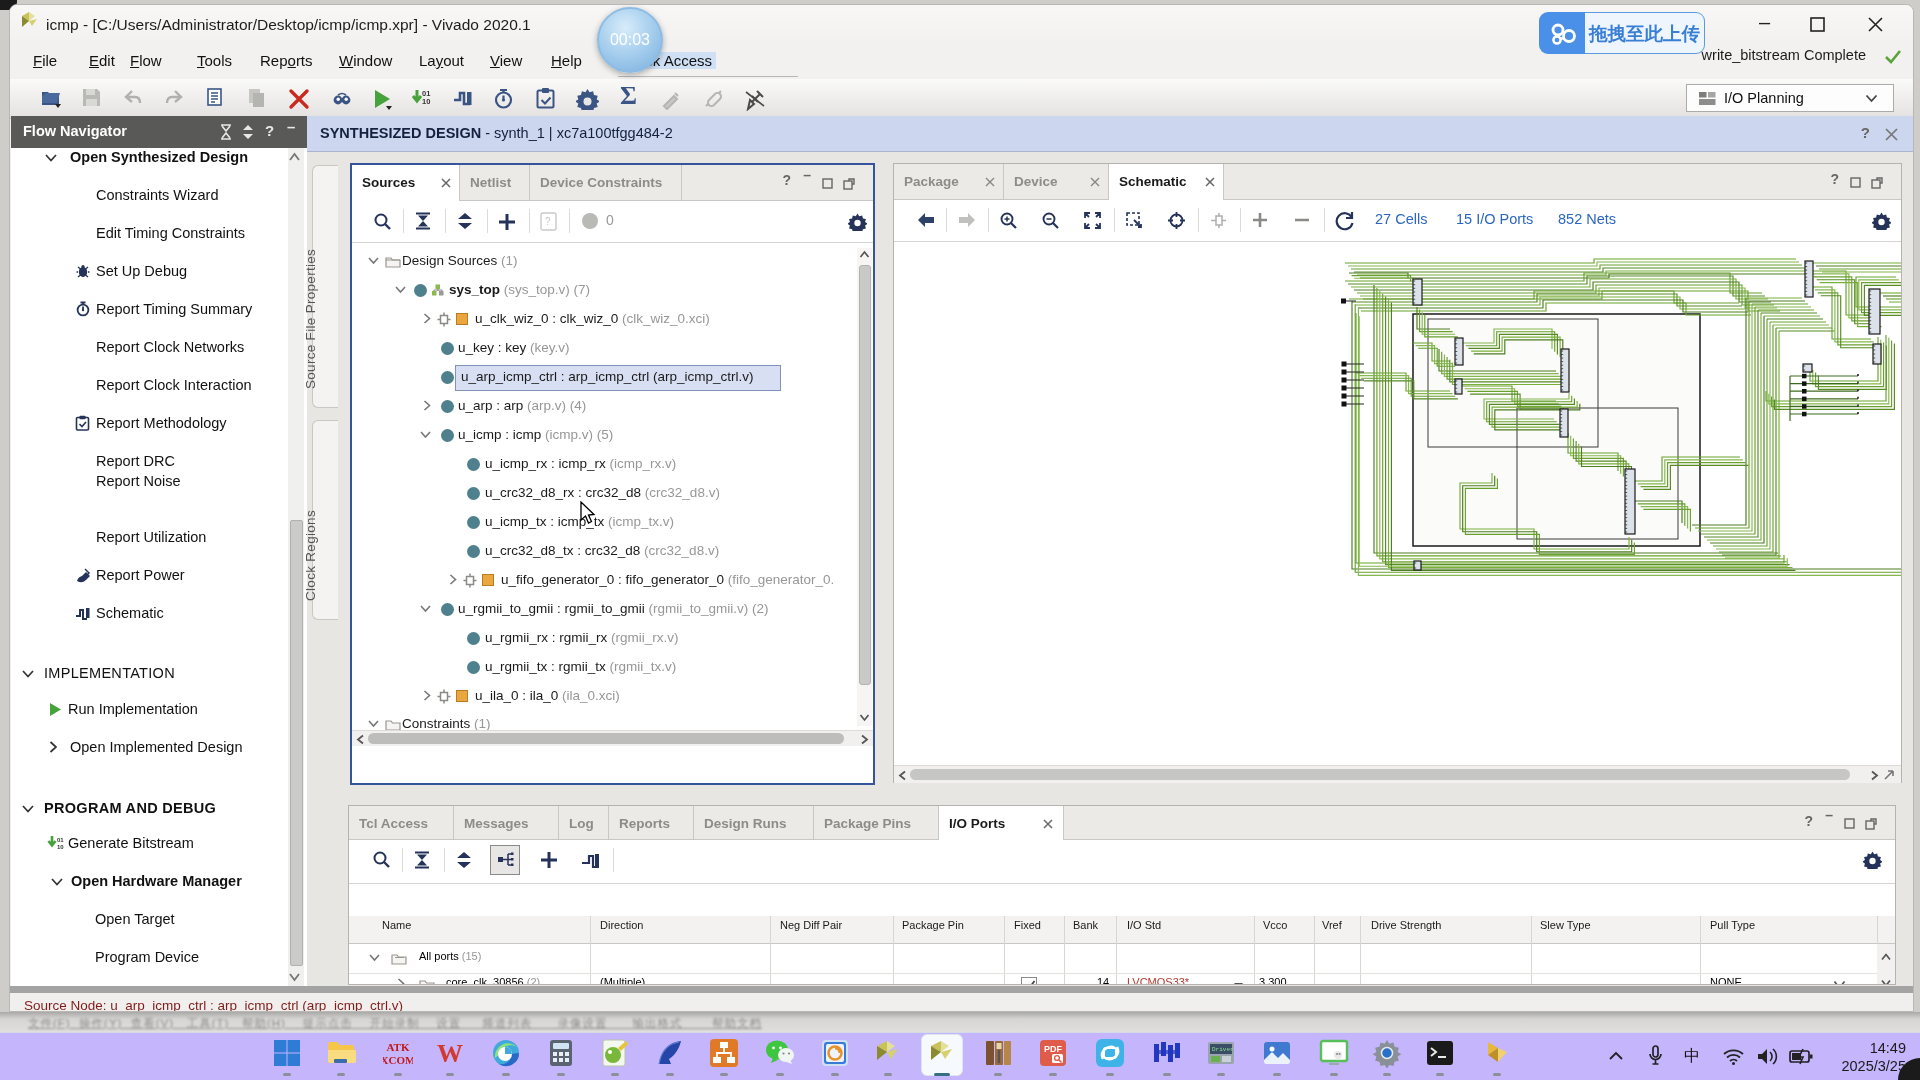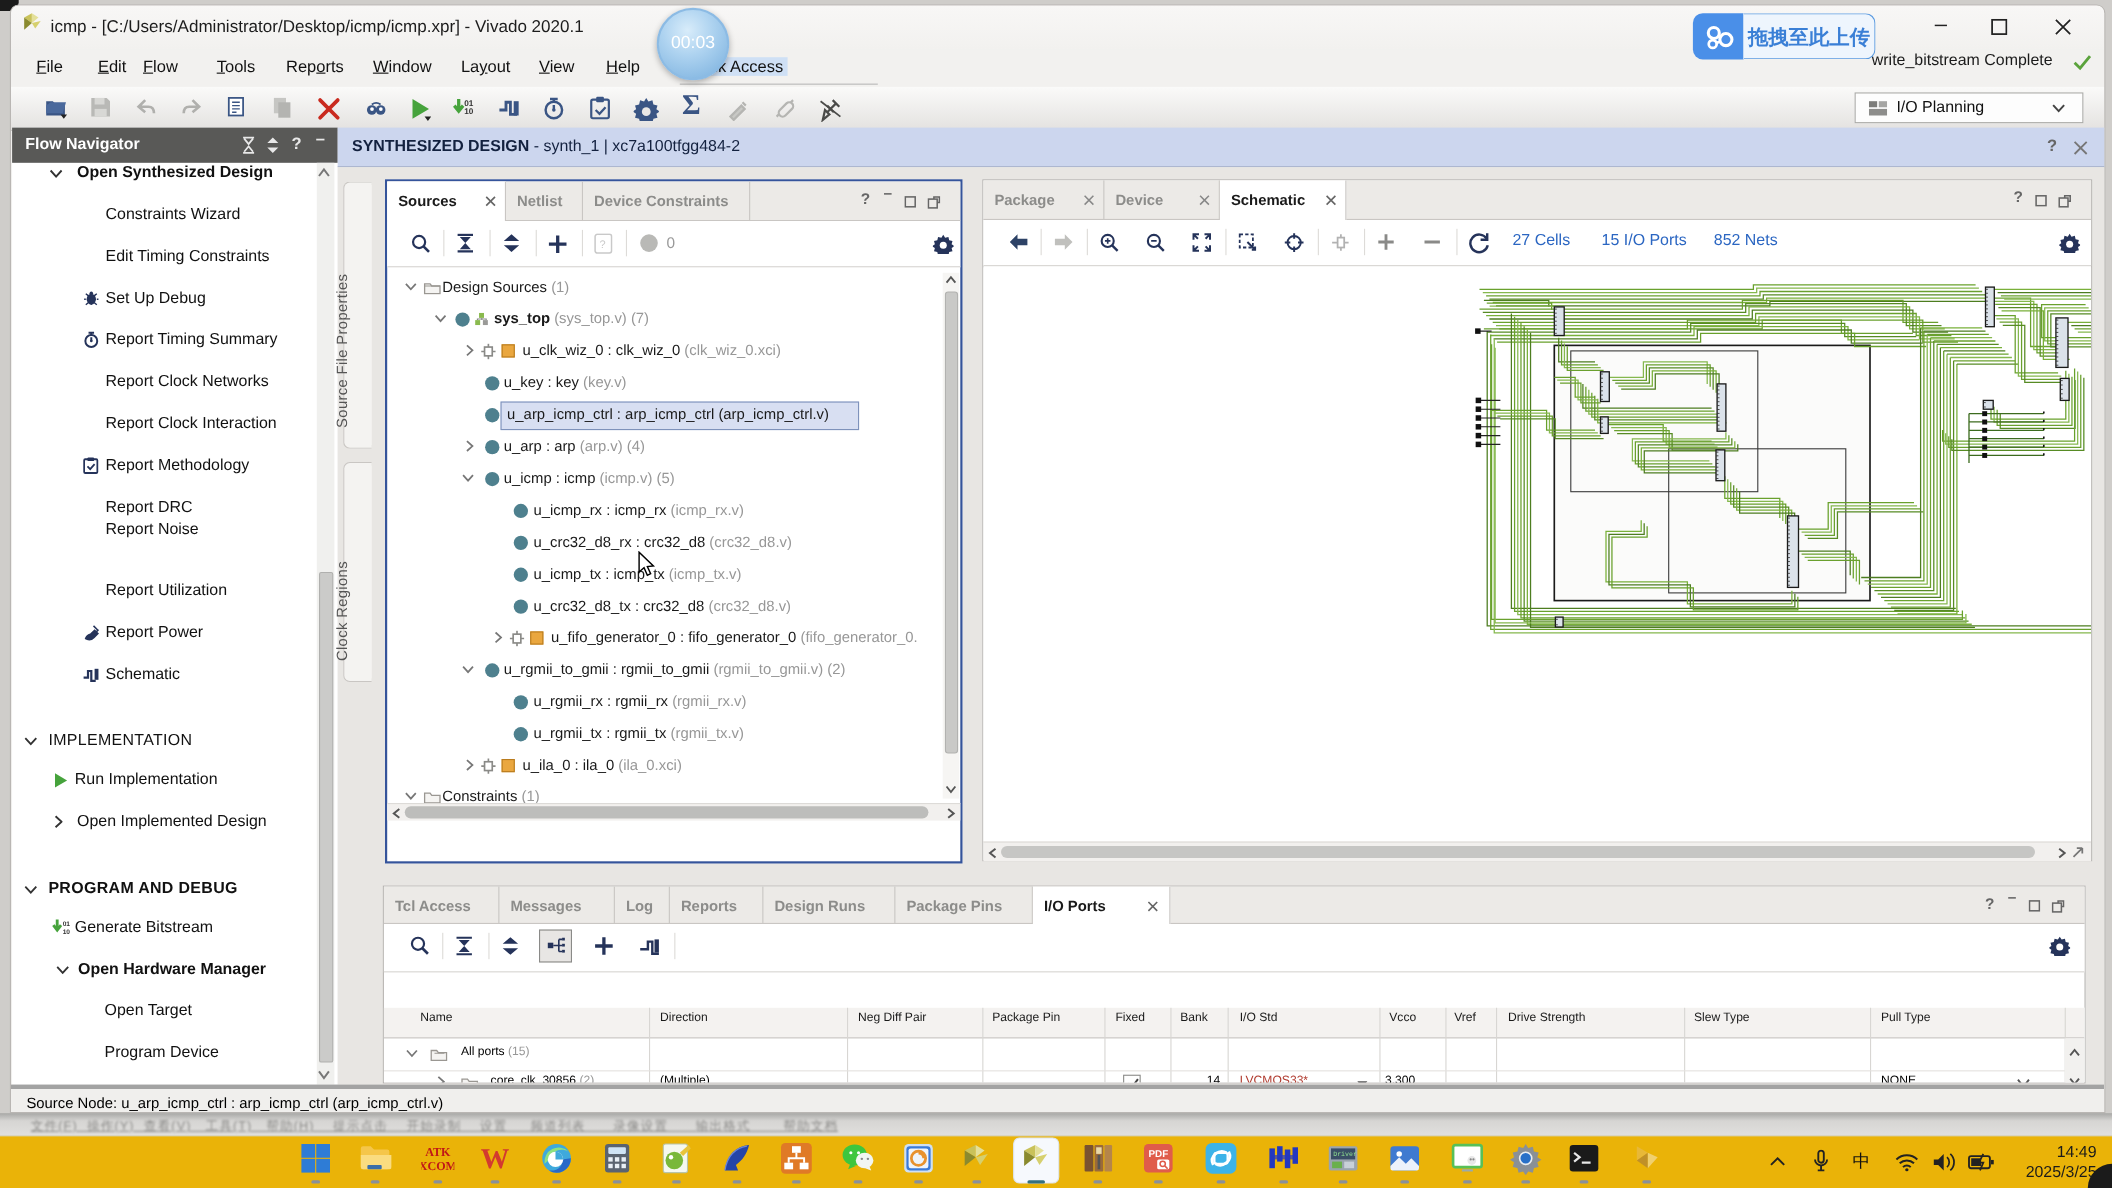--- a/index.html
+++ b/index.html
@@ -50,24 +50,24 @@
 .hscroll { position:absolute; background:#f2f0ee; border-top:1px solid #dddbd8; }
 .btabs { position:absolute; left:0; right:0; background:#eceae7; border-top:1px solid #c9c6c3; }
 .btl { position:absolute; top:8px; font-size:13.5px; font-weight:bold; color:#8c8c8a; }
 .bluetx { position:absolute; top:11px; font-size:14.5px; color:#2b66c2; }
 #schcanvas { position:absolute; left:0; top:79px; right:0; height:522px; background:#fff; overflow:hidden; }
 #iotable { position:absolute; left:0; top:78px; right:0; bottom:0; background:#fff; font-size:11px; overflow:hidden;margin-top:32px; }
 .th { position:absolute; top:3px; color:#1a1a1a; }
 .colsep { position:absolute; top:0; width:1px; height:28px; background:#d8d6d3; }
 .rowline { position:absolute; left:0; right:0; height:1px; background:#e4e2df; }
 
-#statusbar { position:absolute; left:0; top:981px; width:100%; height:27px; background:#f0efed; border-top:4px solid #a3a3a3; font-size:13.5px; color:#000000; }
+#statusbar { position:absolute; left:0; top:981px; width:100%; height:27px; background:#f0efed; border-top:7px solid #a3a3a3; font-size:13.5px; color:#7f1d1d; }
 
 #strip { position:absolute; left:0; top:1012px; width:1920px; height:20px; background:linear-gradient(#a8a8a6,#d6d5d3 35%,#e0dfdd); }
-#taskbar { position:absolute; left:0; top:1032px; width:1920px; height:48px; background:#eab308; border-top:1px solid #d5dbe4; }
+#taskbar { position:absolute; left:0; top:1032px; width:1920px; height:48px; background:#c4b5fd; border-top:1px solid #d5dbe4; }
 .ico { position:absolute; width:30px; height:30px; top:5px; }
 .tbi { position:absolute; top:8px; }
 #rec-circle { position:absolute; left:587px; top:2px; width:66px; height:66px; border-radius:50%;
   background:radial-gradient(circle at 42% 30%, #d8ecfa 0%, #aed3f0 40%, #77aedd 100%);
   border:2px solid #8cbbe4; box-shadow:0 2px 6px rgba(0,0,0,.3); z-index:50; }
 #rec-circle::after { content:"00:03"; position:absolute; left:0; top:22px; width:100%; text-align:center; font-size:16px; color:#fff; }
 #upload-pill { position:absolute; left:1529px; top:7px; width:136px; height:42px; z-index:50; }
 #upload-pill .pi { position:absolute; left:0; top:0; width:46px; height:42px; background:#4a8fe8; border-radius:9px 0 0 9px; }
 #upload-pill .pi svg { position:absolute; left:9px; top:9px; }
 #upload-pill .pt { position:absolute; left:46px; top:0; width:120px; height:42px; background:#eef5fd; border:1px solid #5a9ae0; border-left:none; border-radius:0 9px 9px 0; color:#3a7fd6; font-size:18.5px; font-weight:bold; line-height:41px; text-align:center; }

